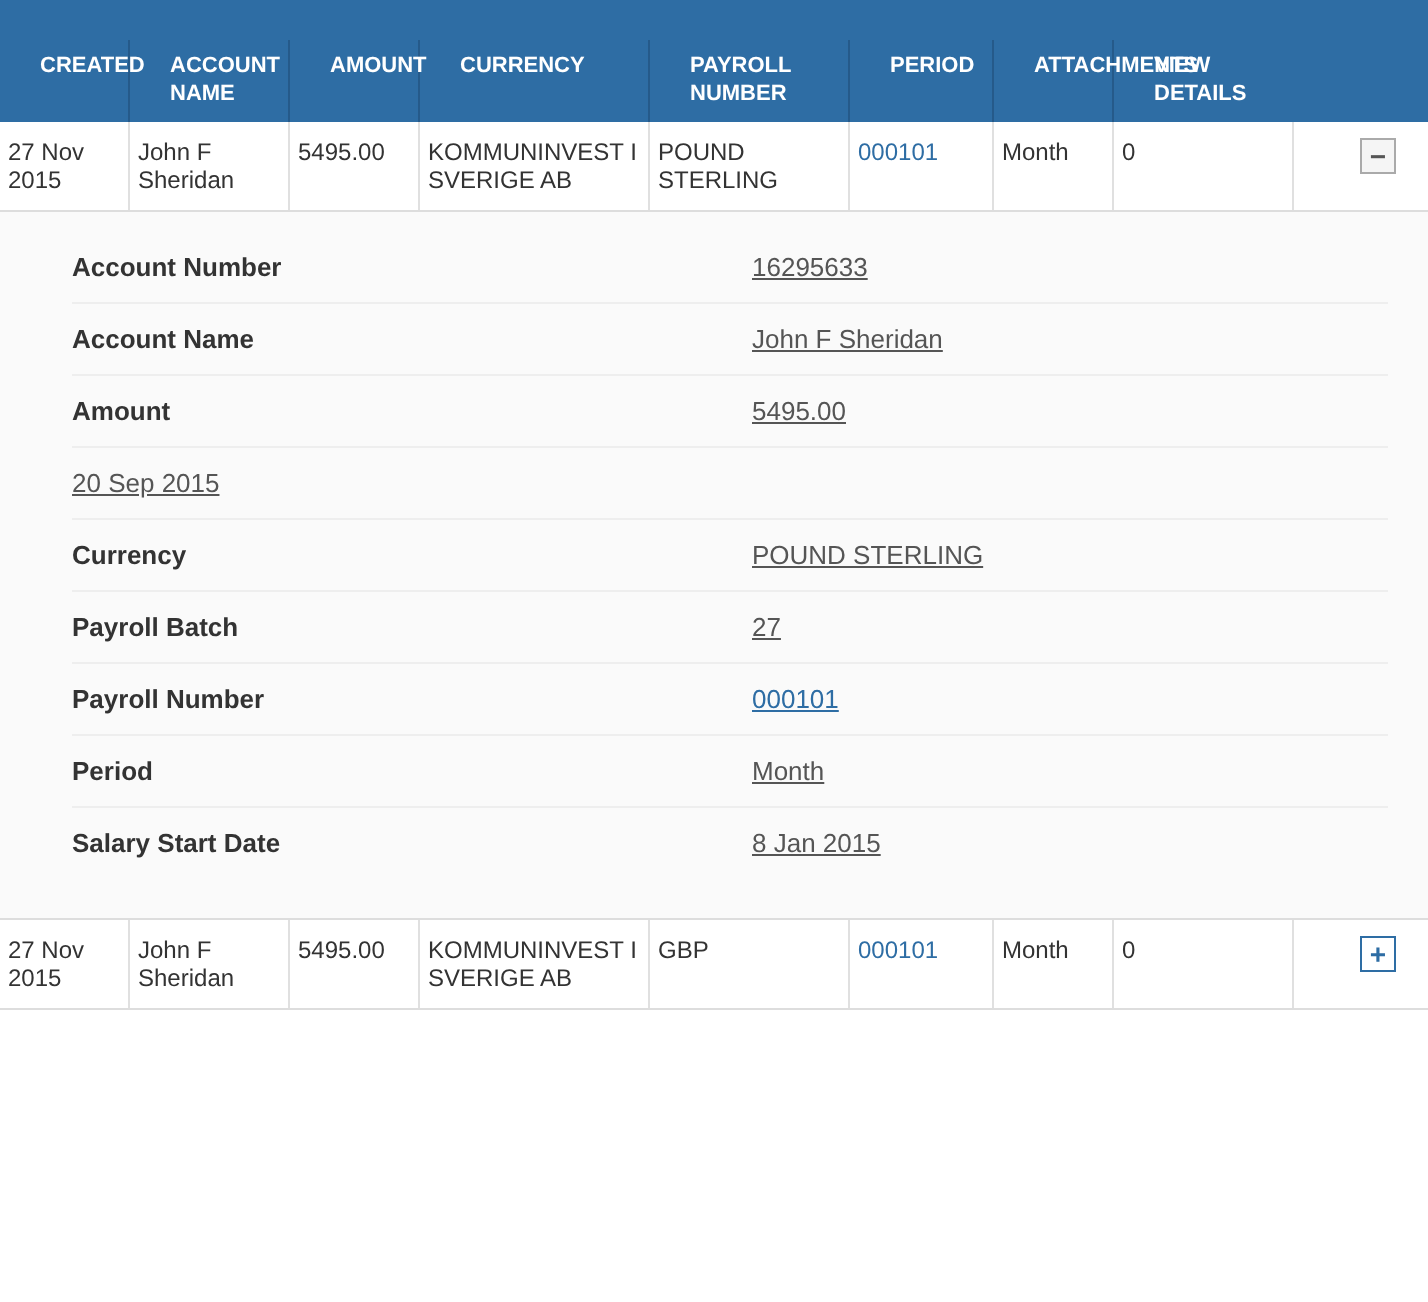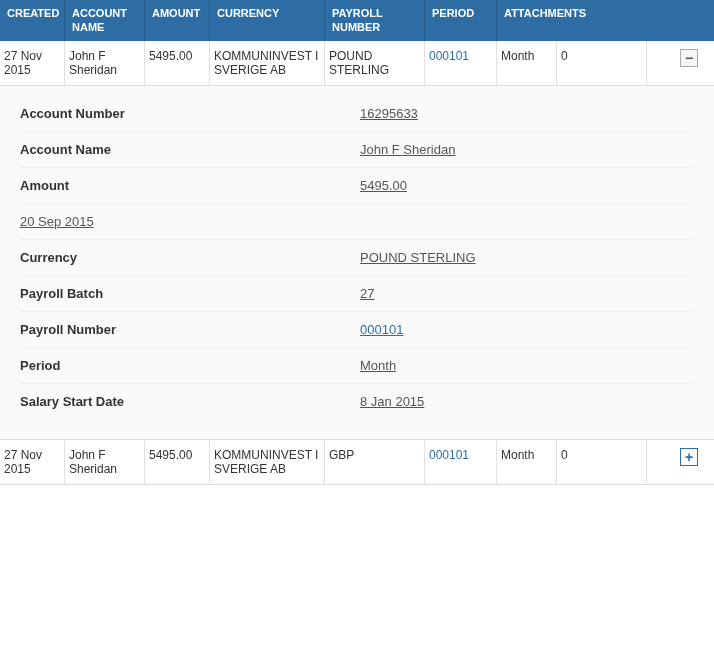--- a/index.html
+++ b/index.html
@@ -14,23 +14,24 @@
     
     .table-header {
       display: grid;
       grid-template-columns: 65px 80px 65px 115px 100px 72px 60px 90px 55px;
       background: #2e6da4;
       color: #fff;
       font-weight: bold;
       font-size: 11px;
     }
     .table-header .col {
-      padding: 6px 7px;
+      padding: 6px 20px;
       border-right: 1px solid #255a8a;
       line-height: 1.3;
+      margin-top: 20px;
     }
     .table-header .col:last-child { border-right: none; }
 
     
     .data-row {
       display: grid;
       grid-template-columns: 65px 80px 65px 115px 100px 72px 60px 90px 55px;
       border-bottom: 1px solid #ddd;
       background: #fff;
     }
@@ -63,21 +64,21 @@
       font-size: 14px;
       color: #555;
       font-weight: bold;
       line-height: 1;
     }
 
     
     .detail-panel {
       background: #fafafa;
       border-bottom: 1px solid #ddd;
-      padding: 10px 20px 20px 20px;
+      padding: 10px 20px 20px 36px;
     }
     .detail-row {
       display: flex;
       padding: 10px 0;
       border-bottom: 1px solid #eee;
     }
     .detail-row:last-child { border-bottom: none; align-items: center; }
     .detail-label {
       font-weight: bold;
       color: #333;
@@ -126,20 +127,21 @@
 <body>
 
 <div class="table-header">
   <div class="col">CREATED</div>
   <div class="col">ACCOUNT NAME</div>
   <div class="col">AMOUNT</div>
   <div class="col">CURRENCY</div>
   <div class="col">PAYROLL NUMBER</div>
   <div class="col">PERIOD</div>
   <div class="col">ATTACHMENTS</div>
+  <div class="col">VIEW DETAILS</div>
 </div>
 
 <div class="data-row">
   <div class="cell">27 Nov 2015</div>
   <div class="cell">
     <span>John F</span><br>
     <span>Sheridan</span>
   </div>
   <div class="cell">5495.00</div>
   <div class="cell">KOMMUNINVEST I SVERIGE AB</div>

